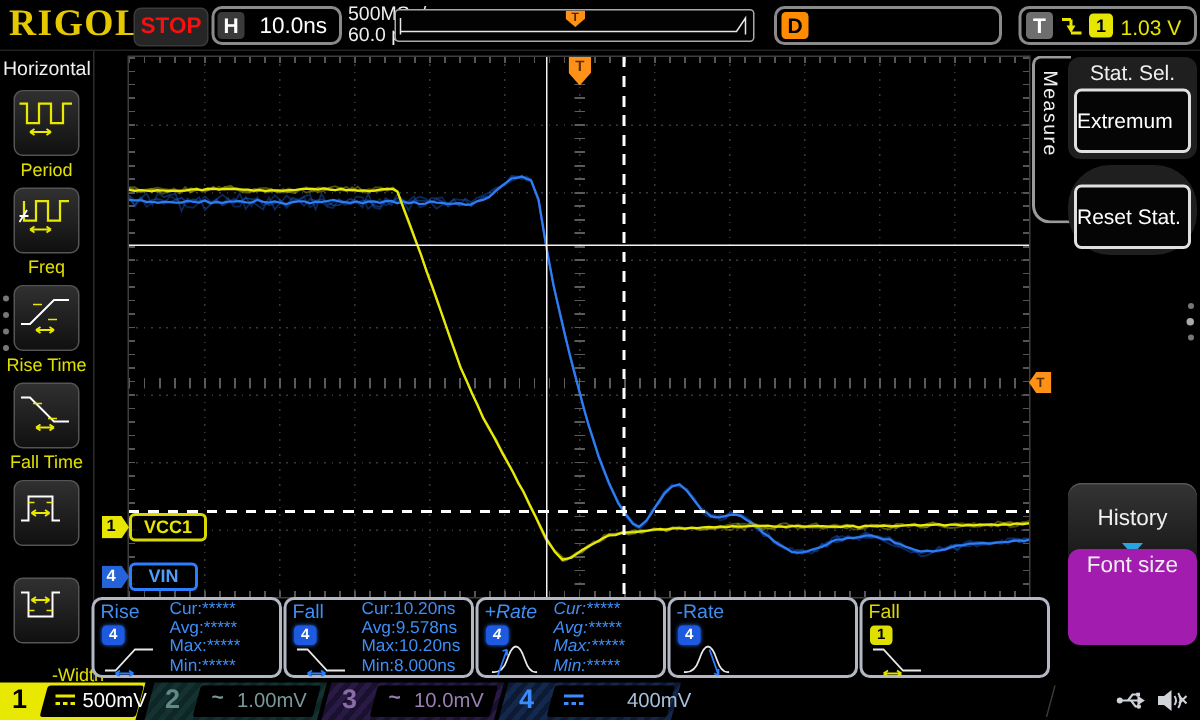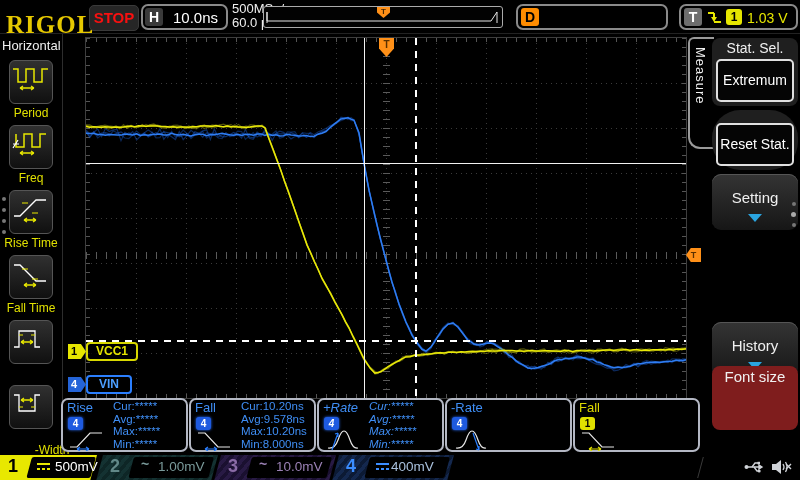--- a/index.html
+++ b/index.html
@@ -1,20 +1,20 @@
 <!DOCTYPE html>
 <html><head>
 <meta charset="utf-8">
 <style>
   html,body{margin:0;padding:0;background:#000;}
   #screen{position:relative;width:800px;height:480px;background:#000;overflow:hidden;
     font-family:"Liberation Sans",sans-serif;-webkit-font-smoothing:none;}
   
   #topbar{position:absolute;left:0;top:0;width:800px;height:33px;background:#000;border-bottom:1px solid #222;}
-  #logo{position:absolute;left:6px;top:2px;font-family:"Liberation Serif",serif;font-weight:bold;font-size:25px;color:#e6c800;letter-spacing:1px;margin-top:9px;}
+  #logo{position:absolute;left:6px;top:2px;font-family:"Liberation Serif",serif;font-weight:bold;font-size:25px;color:#e6c800;letter-spacing:1px;}
   #stopbtn{position:absolute;left:89px;top:5px;width:48px;height:24px;background:#262626;border:1px solid #3a3a3a;border-radius:5px;color:#f81010;font-weight:bold;font-size:15px;text-align:center;line-height:24px;}
   .tb-box{position:absolute;top:4px;height:26px;border:2px solid #8a8a8a;border-radius:7px;background:#000;box-sizing:border-box;}
   #hbox{left:141px;width:87px;}
   #hbox .hp{position:absolute;left:2px;top:2px;width:18px;height:18px;background:#3a3a3a;border-radius:3px;color:#fff;font-weight:bold;font-size:14px;text-align:center;line-height:18px;}
   #hbox .hv{position:absolute;right:8px;top:3px;color:#fff;font-size:15px;}
   #srate{position:absolute;left:232px;top:2px;color:#eee;font-size:13px;line-height:14px;white-space:pre;}
   #preview{position:absolute;left:263px;top:6px;width:240px;height:22px;border:1px solid #aaa;border-radius:3px;background:#020202;box-sizing:border-box;}
   #pvmark{position:absolute;top:0;width:13px;height:11px;background:#ff9018;clip-path:polygon(0 0,100% 0,100% 50%,50% 100%,0 50%);color:#4a2800;font-size:8px;font-weight:bold;text-align:center;line-height:9px;}
   #dbox{left:516px;width:152px;}
   #dbox .dp{position:absolute;left:3px;top:2px;width:18px;height:18px;background:#ff8c00;border-radius:3px;color:#000;font-weight:bold;font-size:14px;text-align:center;line-height:18px;}
@@ -68,21 +68,21 @@
   .mcell.yellow .mlabel,.mcell.yellow .mrows{color:#ddd800;}
   .mcell.yellow .mbadge{background:#e0e000;color:#000;}
   .mcell svg .wv{stroke:#e8e8e8;fill:none;stroke-width:1.2;}
   .mcell.blue svg .ar{stroke:#2a7fff;fill:none;stroke-width:1.2;}
   .mcell.yellow svg .ar{stroke:#e0e000;fill:none;stroke-width:1.2;}
   
   #measuretab{position:absolute;left:688px;top:37px;width:26px;height:112px;border:2px solid #9a9a9a;border-right:none;border-top-left-radius:6px;border-bottom-left-radius:12px;box-sizing:border-box;background:#000;}
   #measuretab span{position:absolute;left:3px;top:8px;writing-mode:vertical-rl;color:#f0f0f0;font-size:13px;letter-spacing:1px;}
   .rgroup{position:absolute;left:712px;width:86px;background:#1f1f1f;border-radius:8px;box-sizing:border-box;}
   .rgroup .glabel{text-align:center;color:#f0f0f0;font-size:14px;padding-top:2px;}
-  .whitebox{position:absolute;background:#050505;border:2px solid #e0e0e0;border-radius:5px;color:#fff;text-align:center;box-sizing:border-box;}
+  .whitebox{position:absolute;background:#050505;border:2px solid #e0e0e0;border-radius:5px;color:#fff;text-align:left;box-sizing:border-box;}
   .rbtn{position:absolute;left:712px;width:86px;height:56px;background:linear-gradient(#343434,#161616);border-radius:9px;box-shadow:inset 0 1px 0 #555;color:#f0f0f0;font-size:15px;text-align:center;box-sizing:border-box;}
   .rbtn .bl{margin-top:15px;}
   .tri-down{position:absolute;left:50%;bottom:8px;margin-left:-7px;width:0;height:0;border-left:7px solid transparent;border-right:7px solid transparent;border-top:8px solid #2aa4e0;}
   .tri-left{position:absolute;left:6px;top:50%;margin-top:-7px;width:0;height:0;border-top:7px solid transparent;border-bottom:7px solid transparent;border-right:8px solid #2aa4e0;}
   
   #chbar{position:absolute;left:0;top:455px;width:800px;height:25px;background:#000;}
   .chtab{position:absolute;top:0;height:25px;transform:skewX(-15deg);transform-origin:top left;}
   .chinner{position:absolute;top:2px;height:21px;background:#000;transform:skewX(-15deg);transform-origin:top left;border-radius:2px;}
   .chnum{position:absolute;top:1px;font-size:18px;font-weight:bold;z-index:2;}
   .chval{position:absolute;top:4px;font-size:13.5px;z-index:2;}
@@ -295,32 +295,28 @@
 
   <div class="rgroup" style="top:38px;height:68px;">
     <div class="glabel">Stat. Sel.</div>
     <div class="whitebox" style="left:4px;top:21px;width:78px;height:43px;font-size:14px;line-height:39px;">Extremum</div>
   </div>
 
   <div class="rgroup" style="top:110px;height:60px;border-radius:28px;">
     <div class="whitebox" style="left:4px;top:13px;width:78px;height:43px;font-size:14px;line-height:39px;">Reset Stat.</div>
   </div>
 
-  <div class="rbtn" style="top:174px;">
-    <div class="bl">Setting</div>
-    <div class="tri-down"></div>
-  </div>
 
 
   <div class="rbtn" style="top:306px;margin-top:16px;">
     <div class="bl">History</div>
     <div class="tri-down"></div>
   </div>
 
-  <div class="rgroup" style="top:366px;height:64px;background:#7f1d1d;">
+  <div class="rgroup" style="top:366px;height:64px;background:#a21caf;">
     <div class="glabel" style="font-size:15px;">Font size</div>
   </div>
 
   <div class="pagedots" style="left:791px;top:202px;align-items:center;gap:6px;">
       <i></i>
       <i class="big"></i>
       <i></i>
     </div>
 
   <div id="chbar">
@@ -357,21 +353,21 @@
     <div>
       <div class="chtab" style="left:339px;width:115px;background:repeating-linear-gradient(120deg,#0c1a34 0 4px,#14284e 4px 8px);"></div>
       <div class="chinner" style="left:370px;width:80px;"></div>
       <div class="chnum" style="left:346px;color:#3b8dff;">4</div>
       <div class="dcicon" style="left:376px;">
           <b style="background:#3b8dff;"></b>
           <i style="left:0;background:#3b8dff;"></i>
           <i style="left:5px;background:#3b8dff;"></i>
           <i style="left:10px;background:#3b8dff;"></i>
         </div>
-      <div class="chval" style="left:391px;color:#a9c0dc;">400mV</div>
+      <div class="chval" style="left:418px;color:#a9c0dc;">400mV</div>
     </div>
 
     <div id="div705"></div>
     <svg id="usbicon" width="22" height="16" viewBox="0 0 22 16">
       <circle cx="2.5" cy="8" r="2" fill="#d0d3d8"></circle>
       <path d="M4,8 h14 M18,8 l-3,-2 v4 z" stroke="#d0d3d8" stroke-width="1.4" fill="#d0d3d8"></path>
       <path d="M8,8 l3,-4 h3 M10,8 l3,4 h3" stroke="#d0d3d8" stroke-width="1.4" fill="none"></path>
       <rect x="13.5" y="2.8" width="2.5" height="2.5" fill="#d0d3d8"></rect>
         <circle cx="15.2" cy="12" r="1.5" fill="#d0d3d8"></circle>
     </svg>

